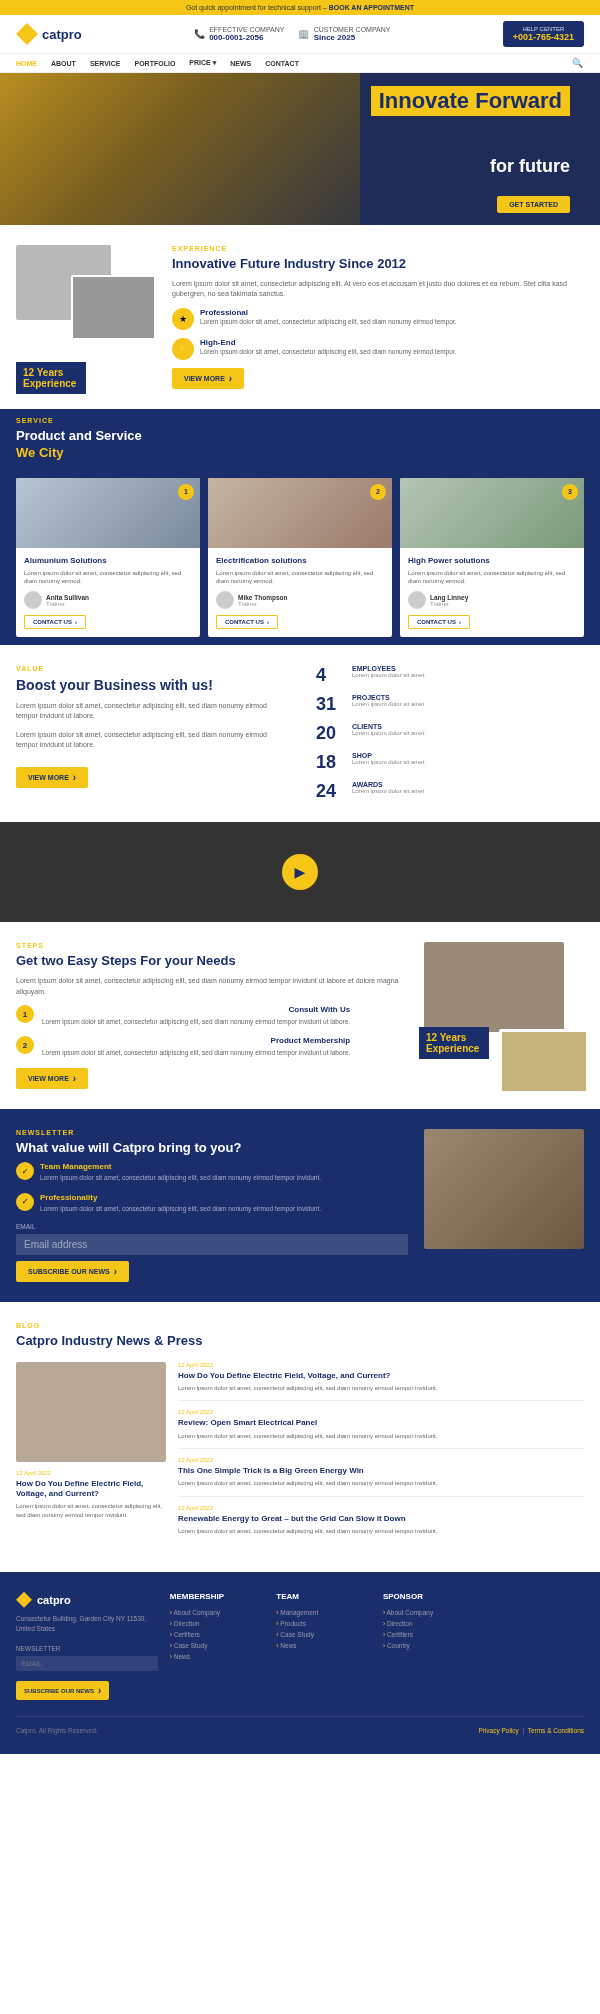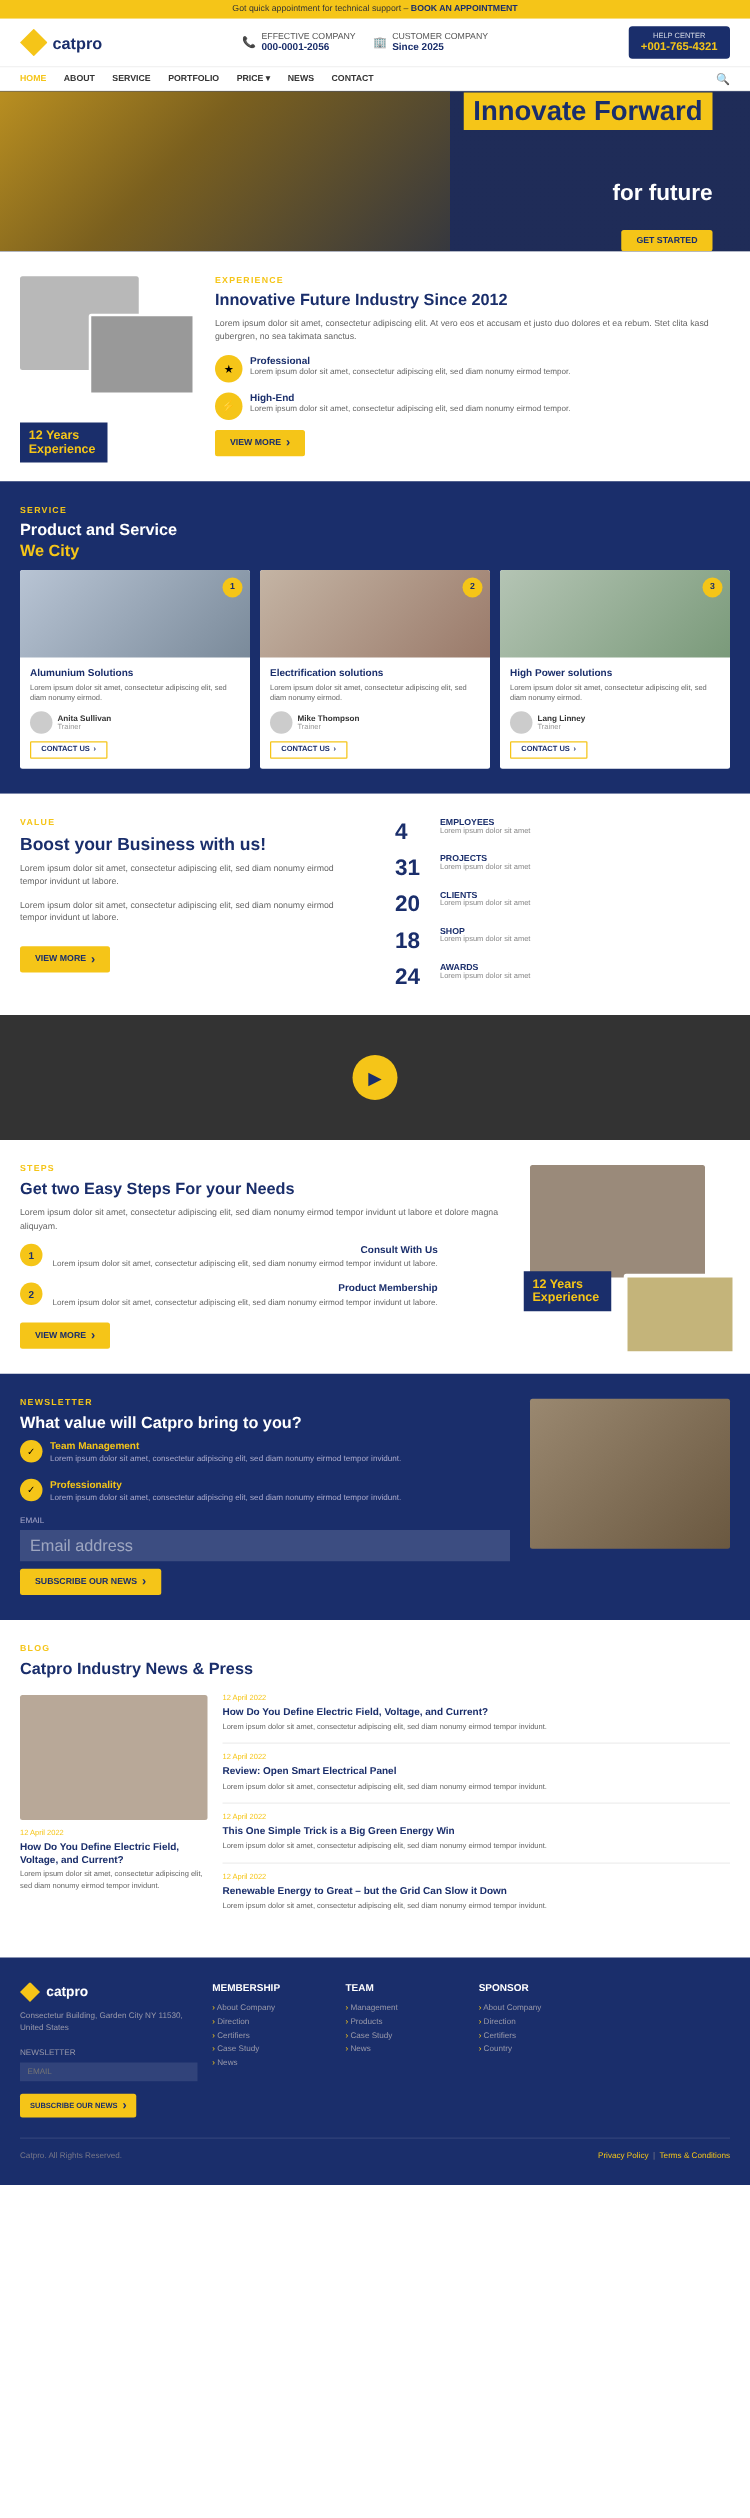--- a/index.html
+++ b/index.html
@@ -80,21 +80,21 @@
       text-decoration: none;
       text-transform: uppercase;
       font-weight: 600;
     }
     .nav a.active { color: #f5c518; }
     .nav-search { margin-left: auto; font-size: 9px; cursor: pointer; }
 
     
     .hero {
       position: relative;
-      height: 128px;
+      height: 152px;
       background: linear-gradient(rgba(20,30,70,0.5), rgba(20,30,70,0.5)), #2a3a6a;
       overflow: hidden;
       display: flex;
       align-items: center;
       justify-content: flex-end;
       padding-right: 30px;
     }
     .hero-bg {
       position: absolute;
       left: 0; top: 0;
@@ -184,30 +184,30 @@
       border-radius: 2px;
       display: inline-flex;
       align-items: center;
       gap: 4px;
     }
     .btn-yellow::after { content: '›'; font-size: 10px; }
 
     
     .services-section {
       background: #1a2e6b;
-      padding: 20px 16px;
+      padding: 8px 16px;
     }
     .services-section .section-label { color: #f5c518; }
     .services-section .section-title { color: #fff; }
     .services-title-highlight { color: #f5c518; }
     .services-grid {
       display: grid;
       grid-template-columns: 1fr 1fr 1fr;
       gap: 8px;
-      margin-top: 6px;
+      margin-top: 16px;
     }
     .service-card {
       background: #fff;
       border-radius: 2px;
       overflow: hidden;
     }
     .service-img { height: 70px; background: #888; position: relative; }
     .service-img-1 { background: linear-gradient(135deg, #b8c4d4, #7a8a9a); }
     .service-img-2 { background: linear-gradient(135deg, #c4b4a4, #9a7a6a); }
     .service-img-3 { background: linear-gradient(135deg, #b4c4b4, #7a9a7a); }
@@ -351,21 +351,21 @@
       align-items: center;
       justify-content: center;
       font-size: 8px;
       flex-shrink: 0;
     }
     .value-title { font-size: 8px; font-weight: bold; color: #f5c518; margin-bottom: 2px; }
     .value-desc { font-size: 6.5px; color: #aac; line-height: 1.4; }
     .email-input {
       width: 100%;
       padding: 5px 8px;
-      font-size: 13px;
+      font-size: 10px;
       border: none;
       background: rgba(255,255,255,0.15);
       color: #fff;
       margin-bottom: 6px;
       outline: none;
     }
     .email-input::placeholder { color: rgba(255,255,255,0.5); }
     .email-label { font-size: 6.5px; color: #aac; margin-bottom: 4px; display: block; }
     .value-img { width: 100%; height: 120px; background: linear-gradient(135deg, #9a8870, #6a5840); border-radius: 2px; }
 

